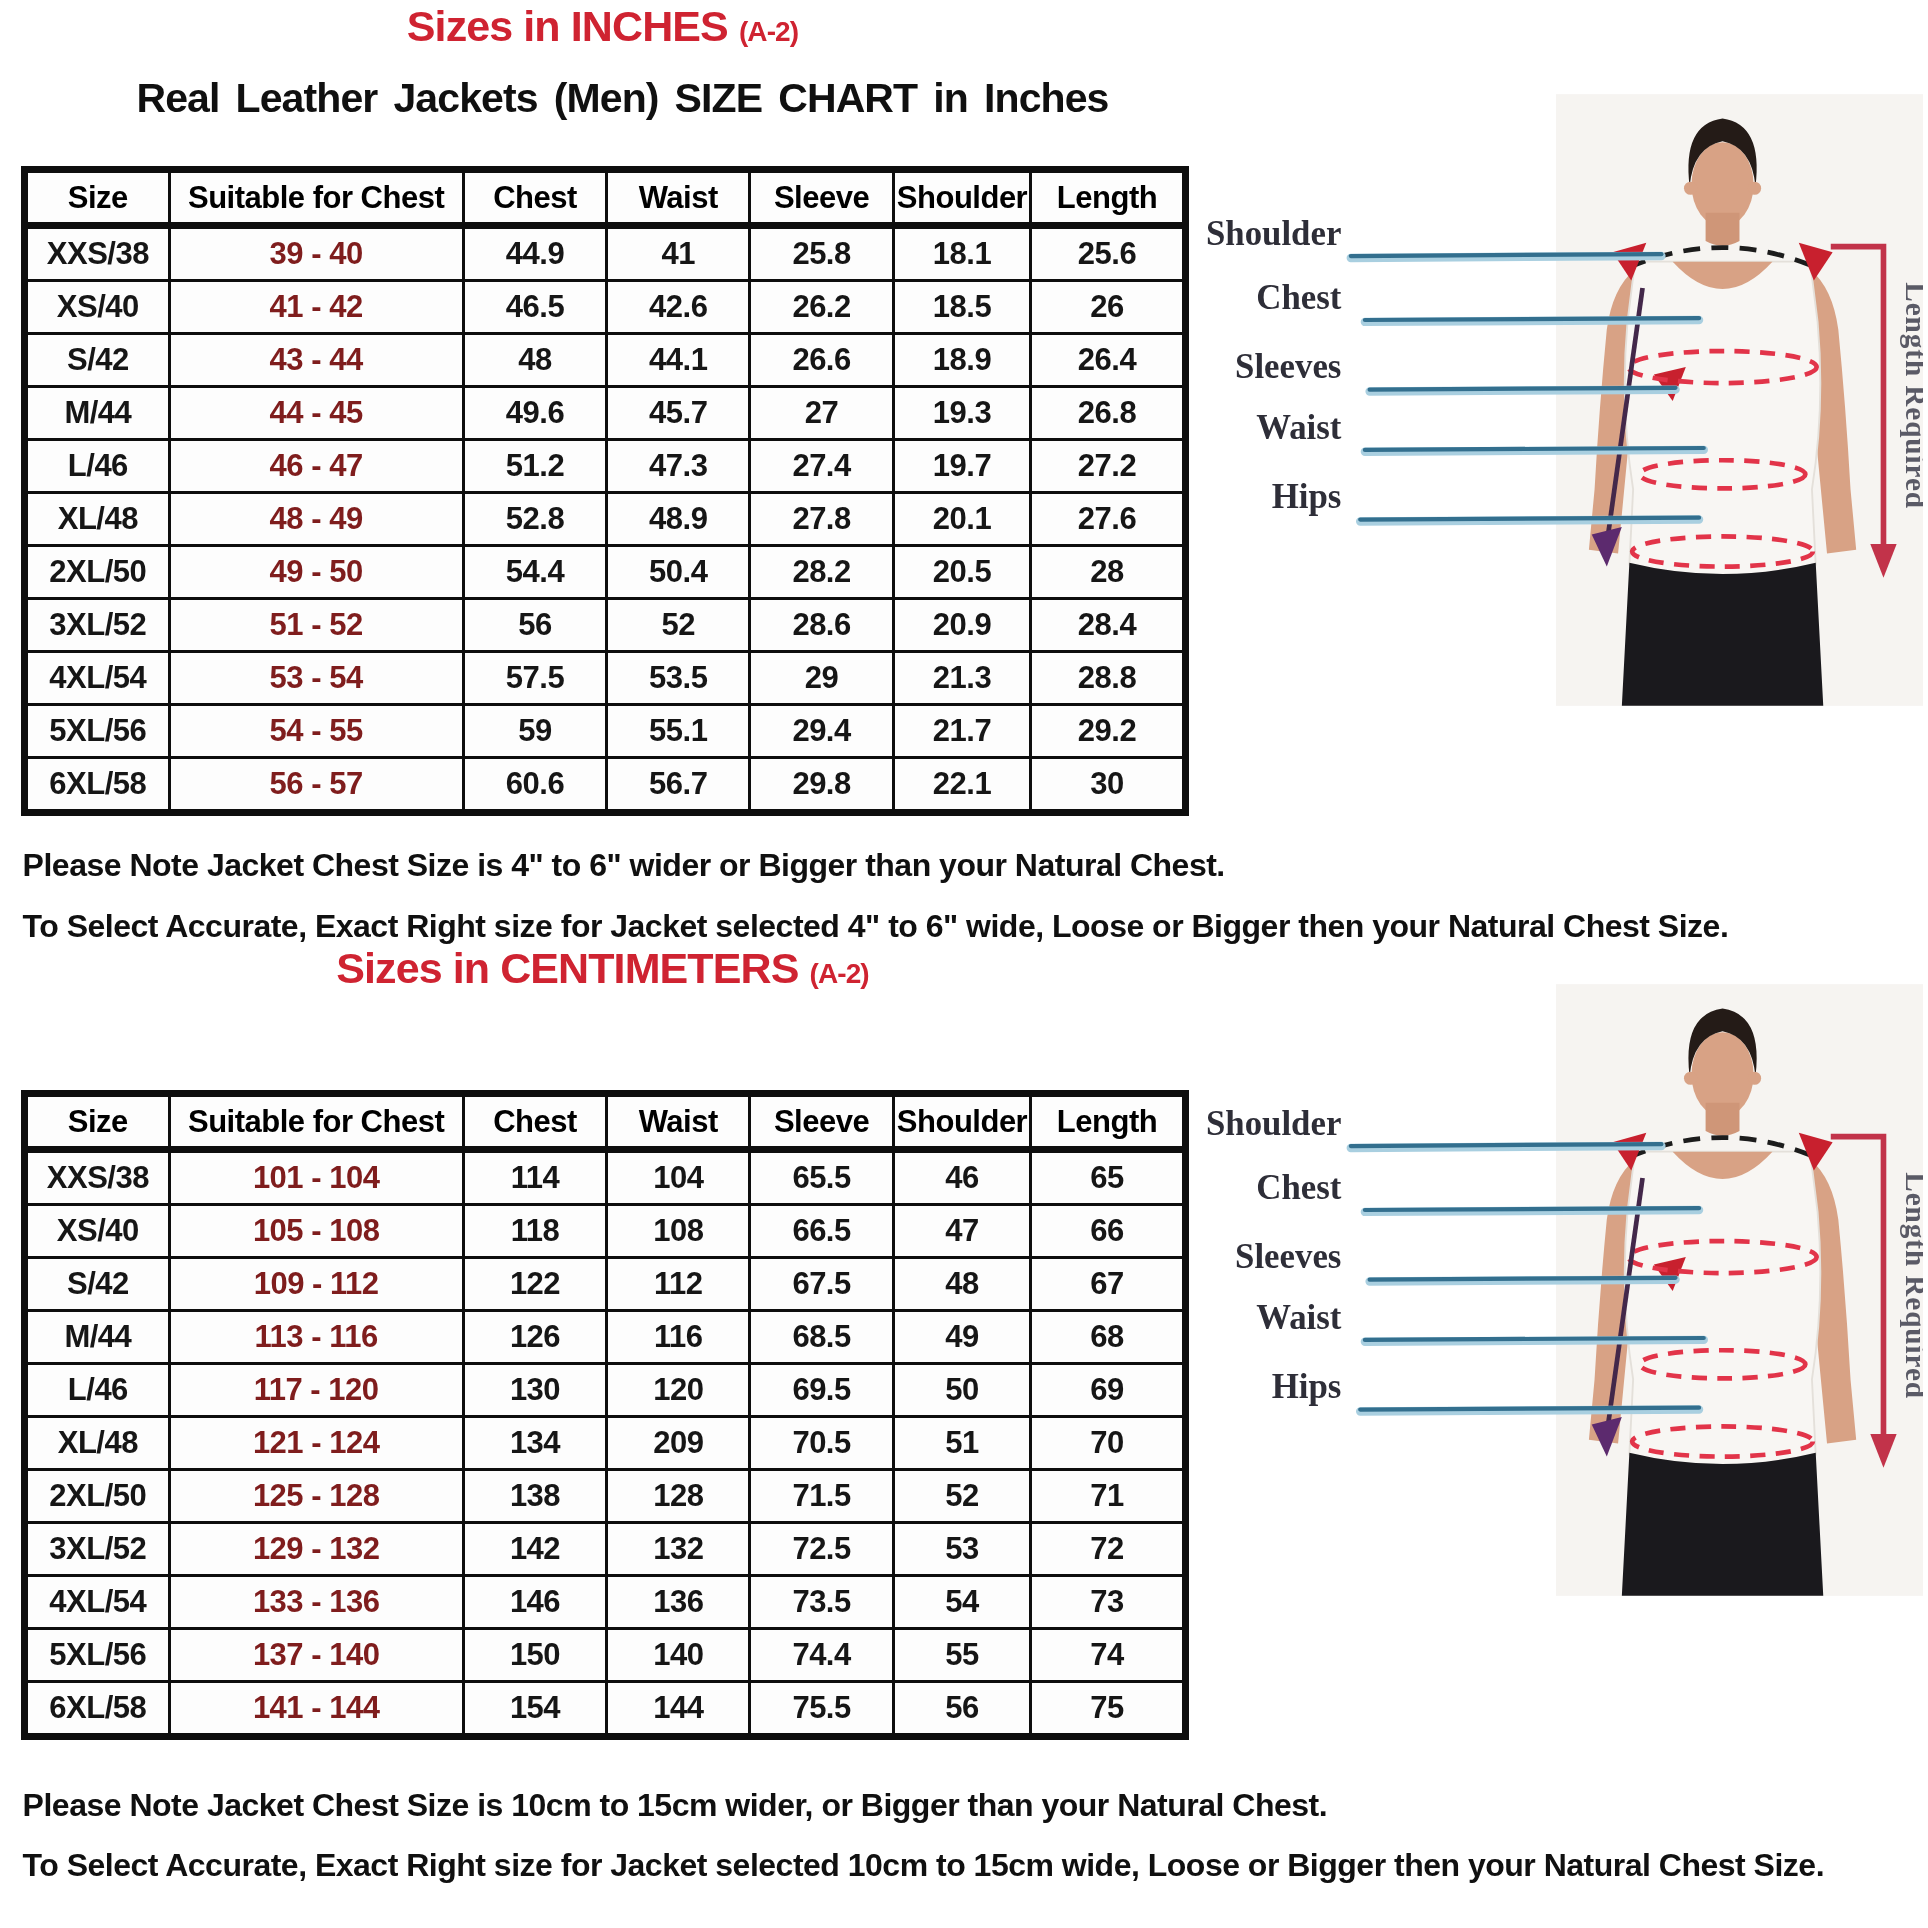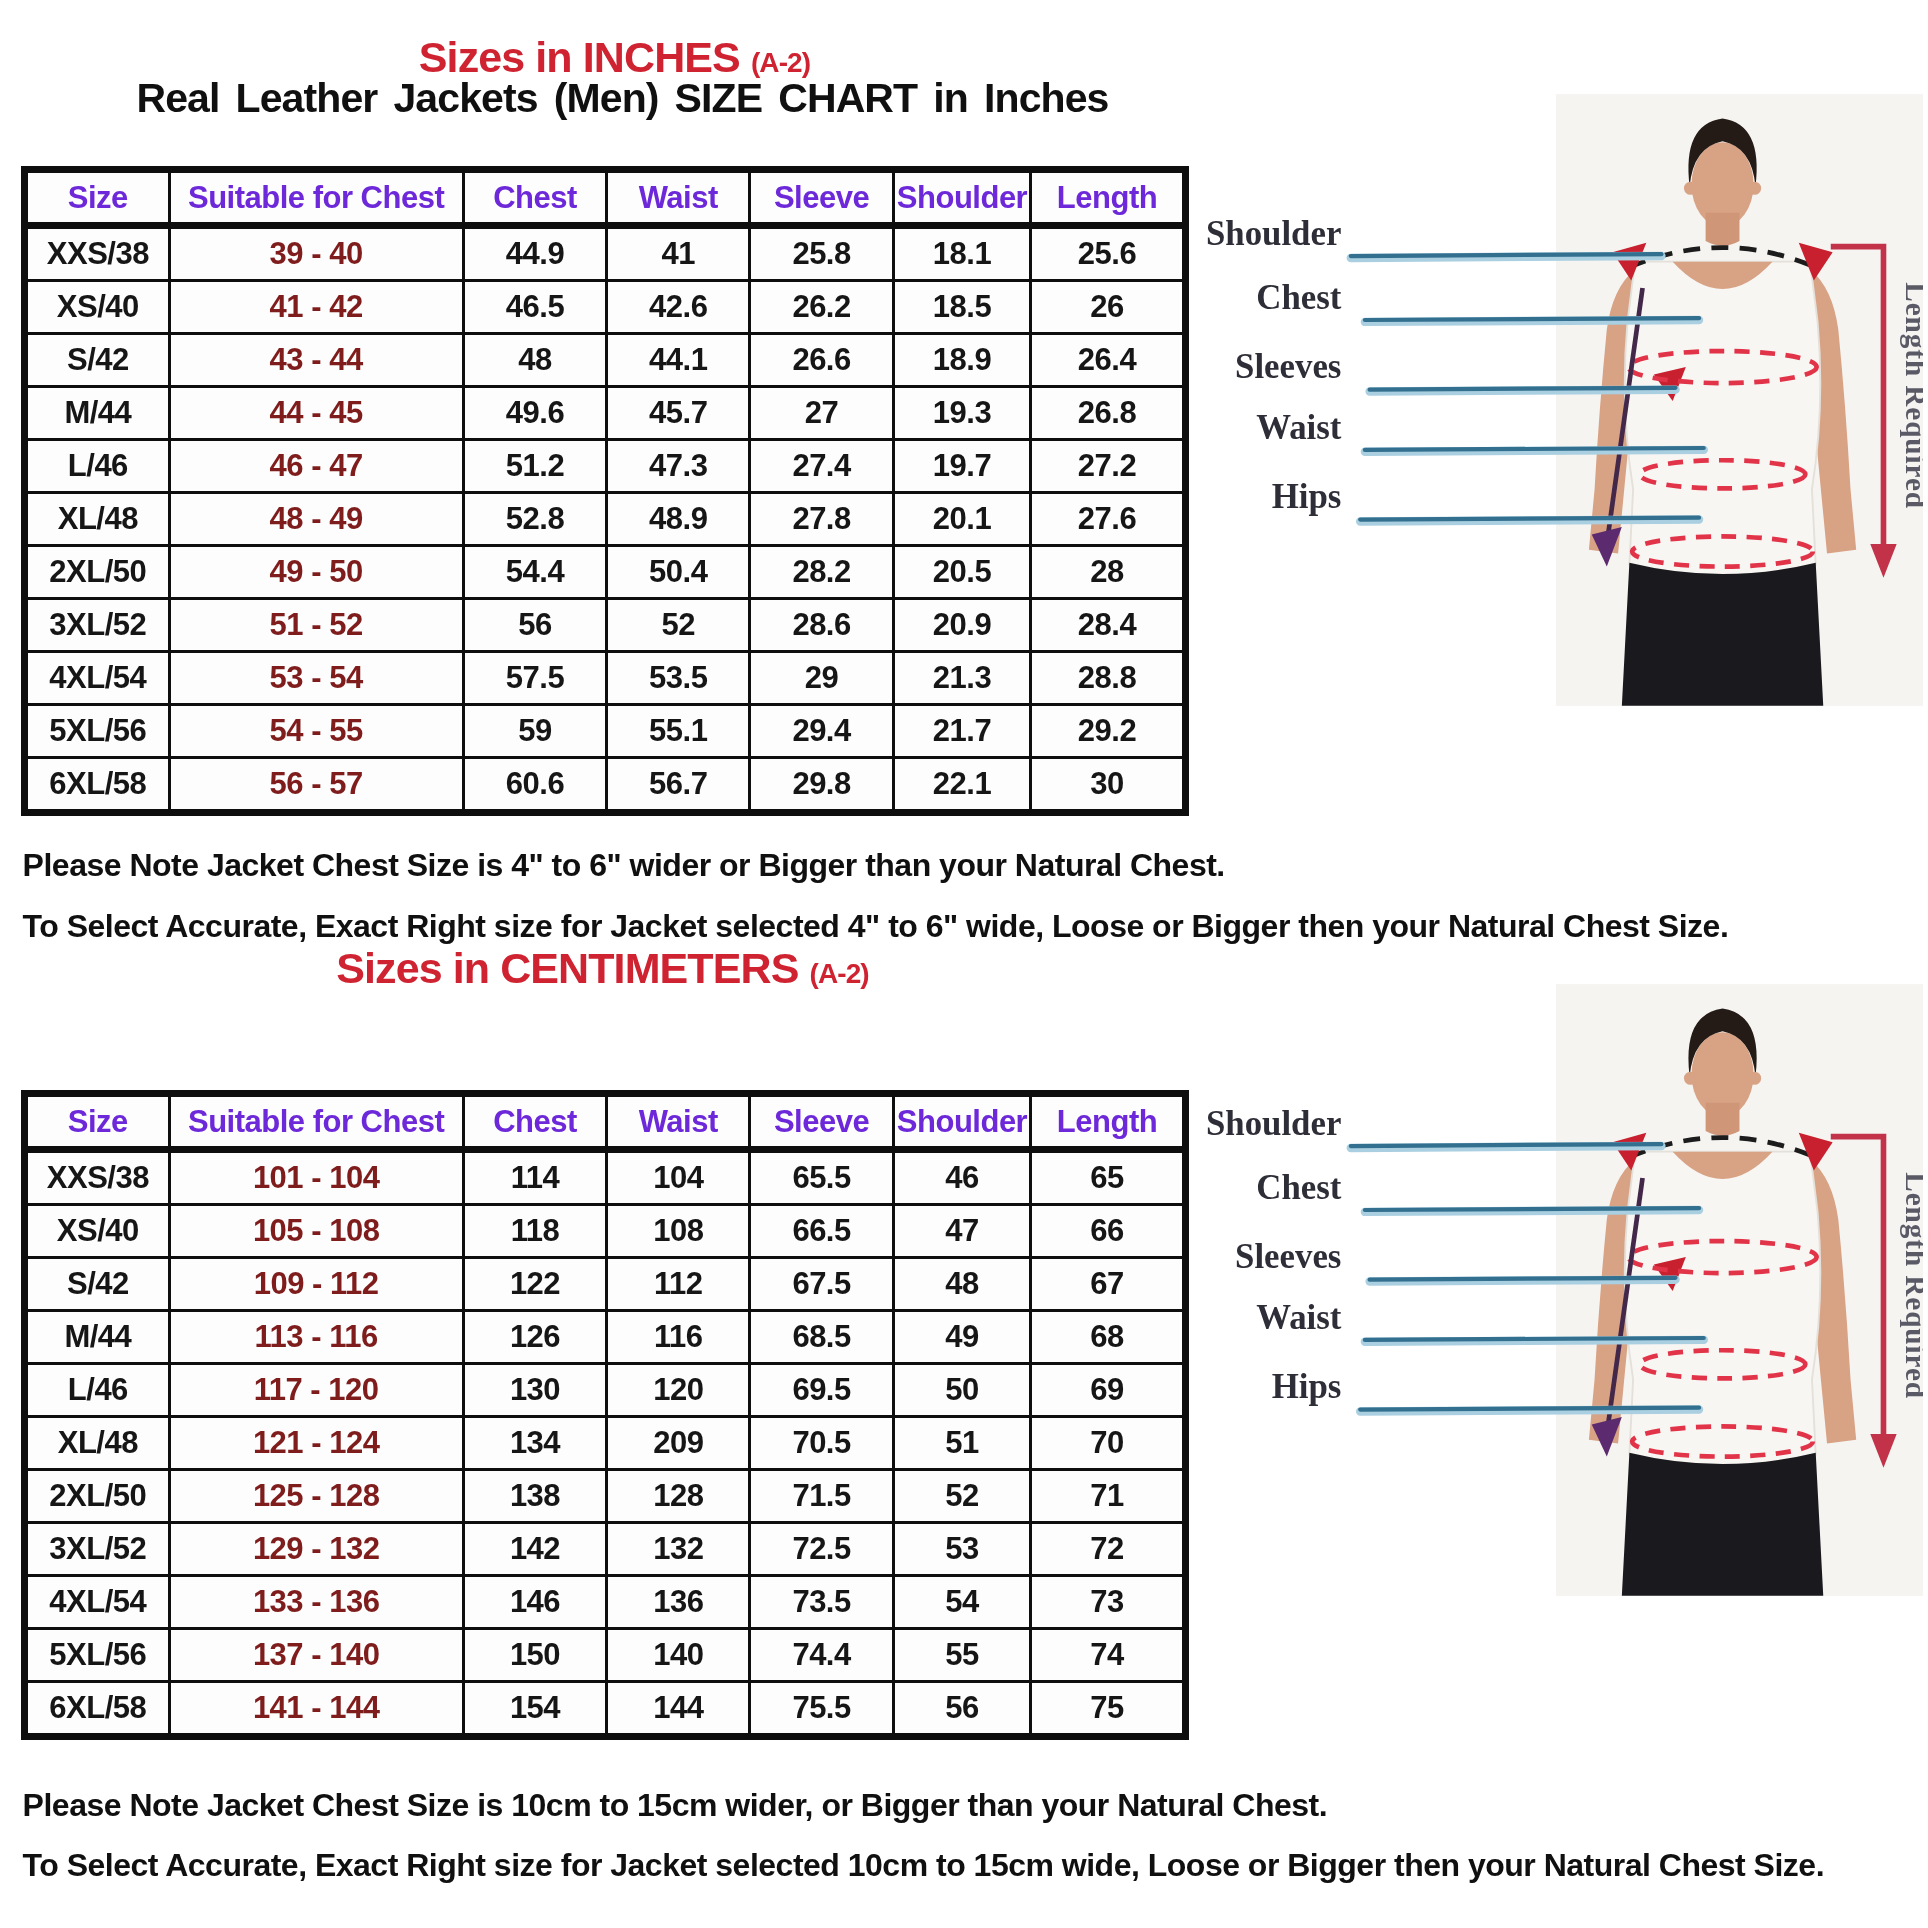--- a/index.html
+++ b/index.html
@@ -11,21 +11,21 @@
   .red-heading .suffix{font-size:28px;font-weight:bold;}
   .black-heading{position:absolute;left:0;width:1205px;text-align:center;
         font-size:41px;font-weight:bold;letter-spacing:-0.9px;color:#101010;word-spacing:5.6px;}
 
   .table-host{position:absolute;left:21px;width:1168px;}
   table.size-table{width:100%;border-collapse:collapse;table-layout:fixed;
         border:7.5px solid #0e0e0e;background:#fdfdfd;}
   table.size-table th,table.size-table td{
         border:3.8px solid #0e0e0e;text-align:center;vertical-align:middle;
         font-weight:bold;letter-spacing:-0.5px;padding:0;}
-  table.size-table th{font-size:31px;height:49px;border-bottom:7.5px solid #0e0e0e;color:#6d28d9;}
+  table.size-table th{font-size:31px;height:49px;border-bottom:7.5px solid #0e0e0e;color:#000000;}
   table.size-table td{font-size:31px;height:50px;color:#161616;}
   table.size-table td.red{color:#7f1d1d;}
   table.size-table th:nth-child(1),table.size-table td:nth-child(1){width:12.3%;}
   table.size-table th:nth-child(2),table.size-table td:nth-child(2){width:25.6%;}
   table.size-table th:nth-child(3),table.size-table td:nth-child(3){width:12.4%;}
   table.size-table th:nth-child(4),table.size-table td:nth-child(4){width:12.3%;}
   table.size-table th:nth-child(5),table.size-table td:nth-child(5){width:12.4%;}
   table.size-table th:nth-child(6),table.size-table td:nth-child(6){width:11.8%;}
   table.size-table th:nth-child(7),table.size-table td:nth-child(7){width:13.2%;}
 
@@ -36,21 +36,21 @@
   svg.figure text.meas-label{font-family:"Liberation Serif",serif;font-weight:bold;
         font-size:37px;fill:#2e2e38;}
   svg.figure text.length-label{font-family:"Liberation Serif",serif;font-weight:bold;
         font-size:31px;fill:#5a5a66;letter-spacing:1px;}
 </style>
 </head>
 <body>
 
 <div id="page">
 
-  <div class="red-heading" style="top:33px;margin-left:12px;">
+  <div class="red-heading" style="top:2px;">
     <span>Sizes in INCHES</span>
     <span class="suffix">(A-2)</span>
   </div>
   <div class="black-heading" style="top:75px;padding-left:20px;">Real Leather Jackets (Men) SIZE CHART in Inches</div>
 
   <div class="table-host" style="top:166px;">
       <table class="size-table">
         <thead>
           <tr>
             <th>Size</th>

